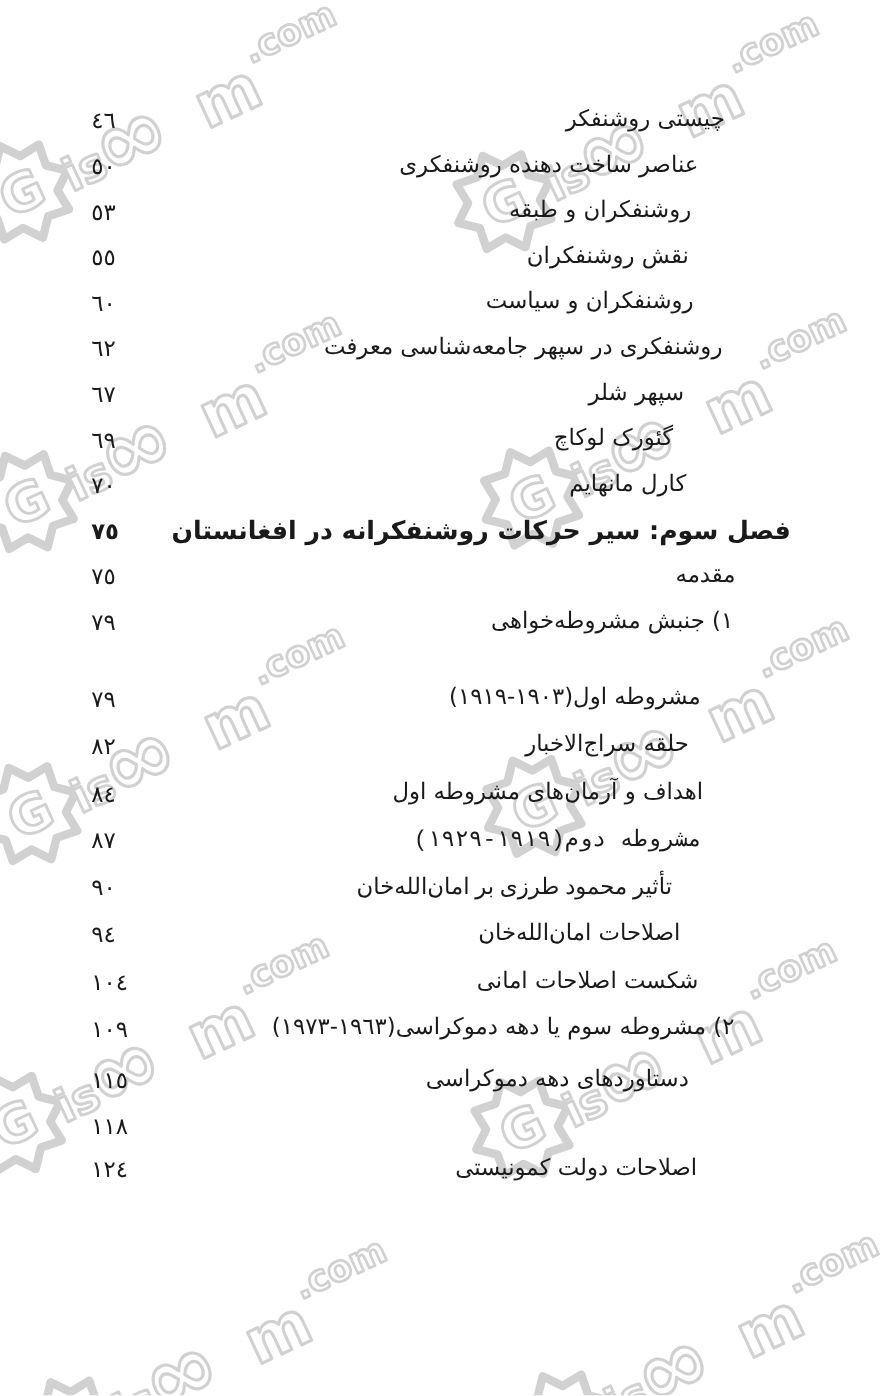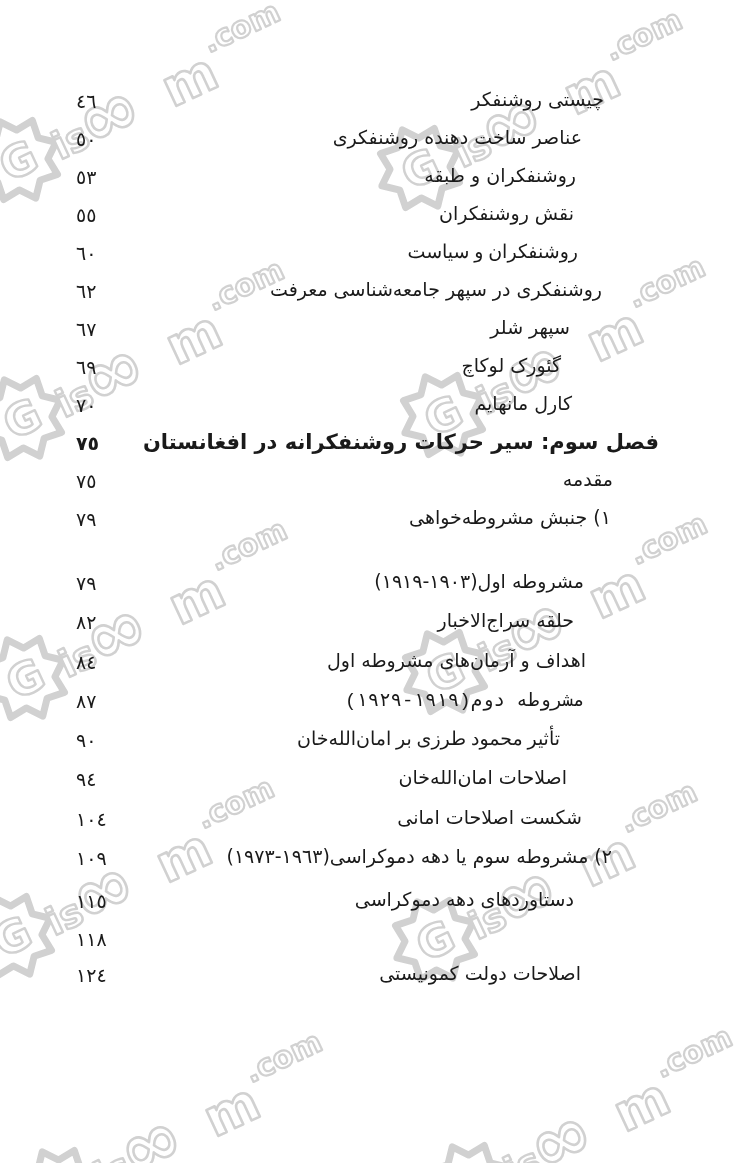--- a/index.html
+++ b/index.html
@@ -183,21 +183,21 @@
   </div>
       <div class="toc-row" style="top: 164px;">
     <span class="toc-title" style="right: 168px;">روشنفکران و طبقه</span>
     <span class="toc-num">٥٣</span>
   </div>
       <div class="toc-row" style="top: 202px;">
     <span class="toc-title" style="right: 170px;">نقش روشنفکران</span>
     <span class="toc-num">٥٥</span>
   </div>
       <div class="toc-row" style="top: 240px;">
-    <span class="toc-title" style="right: 166px; font-family: Liberation Serif, serif;">روشنفکران و سیاست</span>
+    <span class="toc-title" style="right: 166px;">روشنفکران و سیاست</span>
     <span class="toc-num">٦٠</span>
   </div>
       <div class="toc-row" style="top: 278px;">
     <span class="toc-title" style="right: 142px;">روشنفکری در سپهر جامعه‌شناسی معرفت</span>
     <span class="toc-num">٦٢</span>
   </div>
       <div class="toc-row" style="top: 316px;">
     <span class="toc-title" style="right: 174px;">سپهر شلر</span>
     <span class="toc-num">٦٧</span>
   </div>

